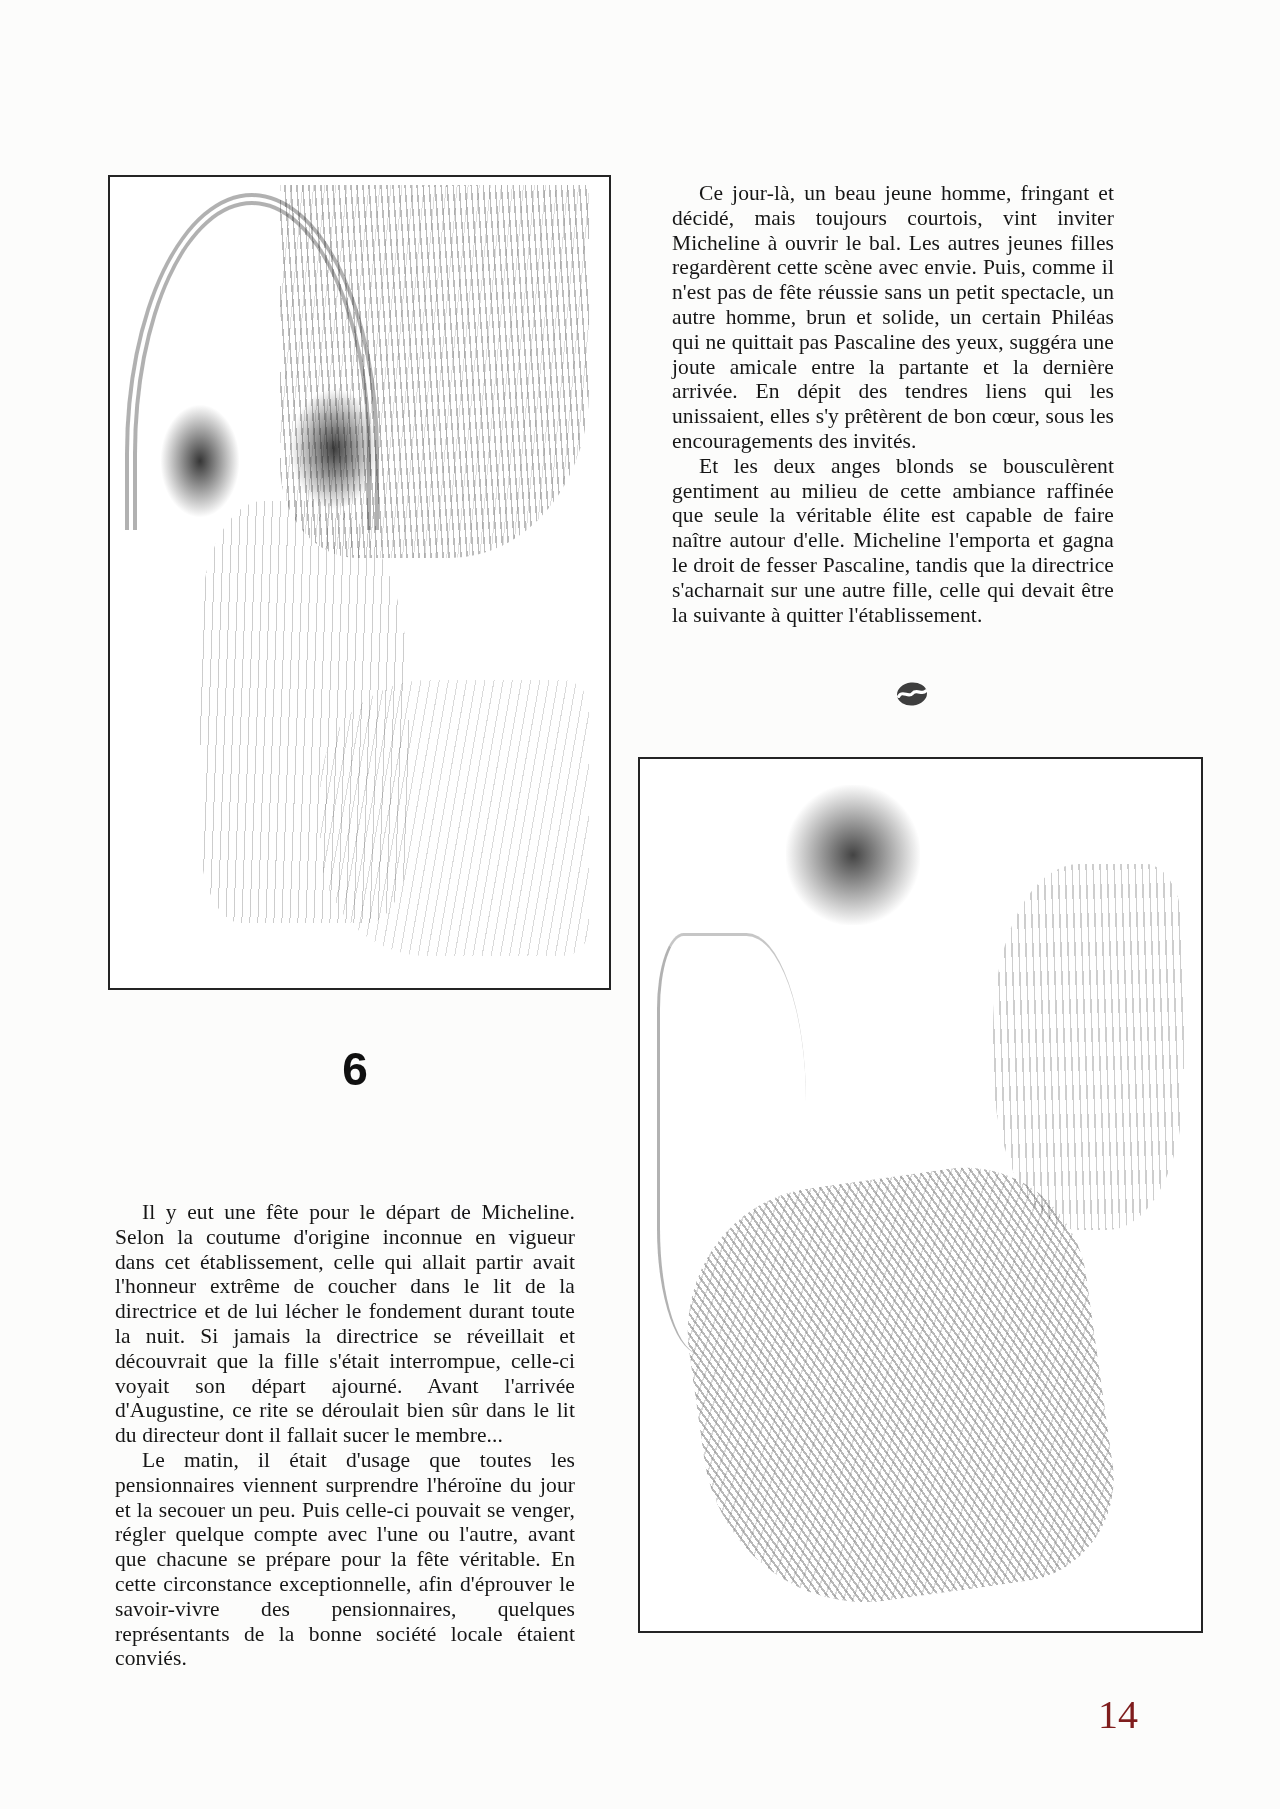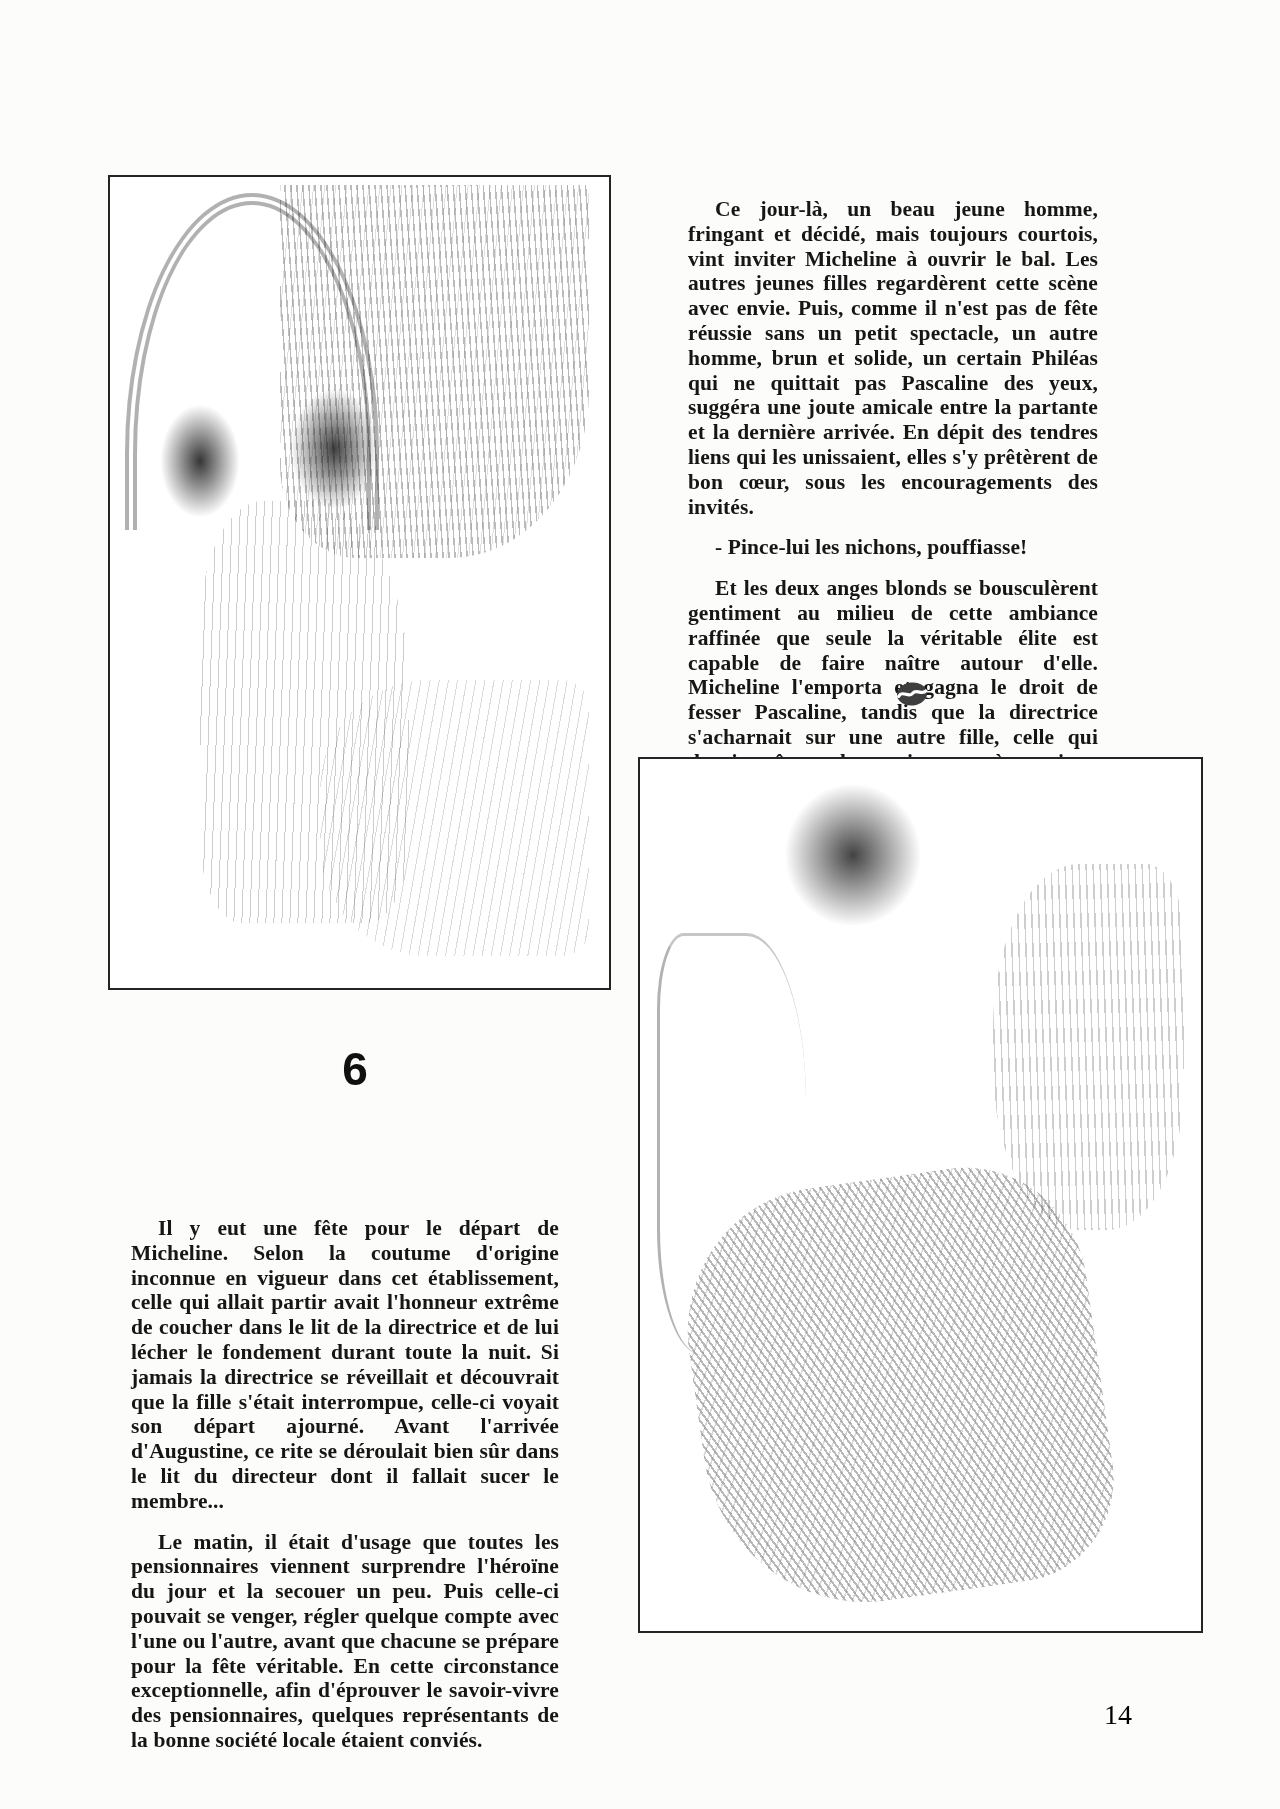--- a/index.html
+++ b/index.html
@@ -96,21 +96,21 @@
   
   .col {
     position: absolute;
     text-align: justify;
     font-size: 21.5px;
     line-height: 24.8px;
     letter-spacing: 0.1px;
   }
   .col-right { left: 672px; top: 181px;  width: 442px; }
   .col-left  { left: 115px; top: 1200px; width: 460px; }
-  .col p { margin: 16px; text-indent: 27px; font-weight: bold; }
+  .col p { margin: 0; text-indent: 27px; }
 
   
   .chapter {
     position: absolute;
     left: 115px; top: 1046px; width: 480px;
     text-align: center;
     font-family: "Liberation Sans", sans-serif;
     font-weight: bold;
     font-size: 46px;
     line-height: 46px;
@@ -122,42 +122,41 @@
     position: absolute;
     left: 896px; top: 681px;
     width: 32px; height: 26px;
   }
 
   
   .pagenum {
     position: absolute;
     left: 1094px; top: 1699px; width: 48px;
     text-align: center;
-    font-size: 28px;
+    font-size: 40px;
     line-height: 32px;
-    color: #000000;
+    color: #7f1d1d;
   }
 </style>
 </head>
 <body>
 
 <div class="page">
 
   <div class="frame frame-left" role="img" aria-label="Black-and-white pen-and-ink book illustration (framed)">
     <div class="tex t-arch"></div>
     <div class="tex t-curtain"></div>
     <div class="tex t-blob-a"></div>
     <div class="tex t-blob-b"></div>
     <div class="tex t-gown"></div>
     <div class="tex t-bed"></div>
   </div>
 
   <div class="col col-right">
     <p>Ce jour-là, un beau jeune homme, fringant et décidé, mais toujours courtois, vint inviter Micheline à ouvrir le bal. Les autres jeunes filles regardèrent cette scène avec envie. Puis, comme il n'est pas de fête réussie sans un petit spectacle, un autre homme, brun et solide, un certain Philéas qui ne quittait pas Pascaline des yeux, suggéra une joute amicale entre la partante et la dernière arrivée. En dépit des tendres liens qui les unissaient, elles s'y prêtèrent de bon cœur, sous les encouragements des invités.</p>
-    <p>- Pince-lui les nichons, pouffiasse!</p>
     <p>Et les deux anges blonds se bousculèrent gentiment au milieu de cette ambiance raffinée que seule la véritable élite est capable de faire naître autour d'elle. Micheline l'emporta et gagna le droit de fesser Pascaline, tandis que la directrice s'acharnait sur une autre fille, celle qui devait être la suivante à quitter l'établissement.</p>
   </div>
 
   <div class="ornament">
     <svg width="32" height="26" viewBox="0 0 32 26" aria-hidden="true">
       <g transform="rotate(-6 16 13)">
         <ellipse cx="16" cy="13" rx="15" ry="11.5" fill="#3e3e3e"></ellipse>
         <path d="M2.5 14 C7 7.5 12 17 16.5 12.5 C21 8 26 15.5 30 11.5" fill="none" stroke="#ffffff" stroke-width="3.2" stroke-linecap="round"></path>
       </g>
     </svg>

